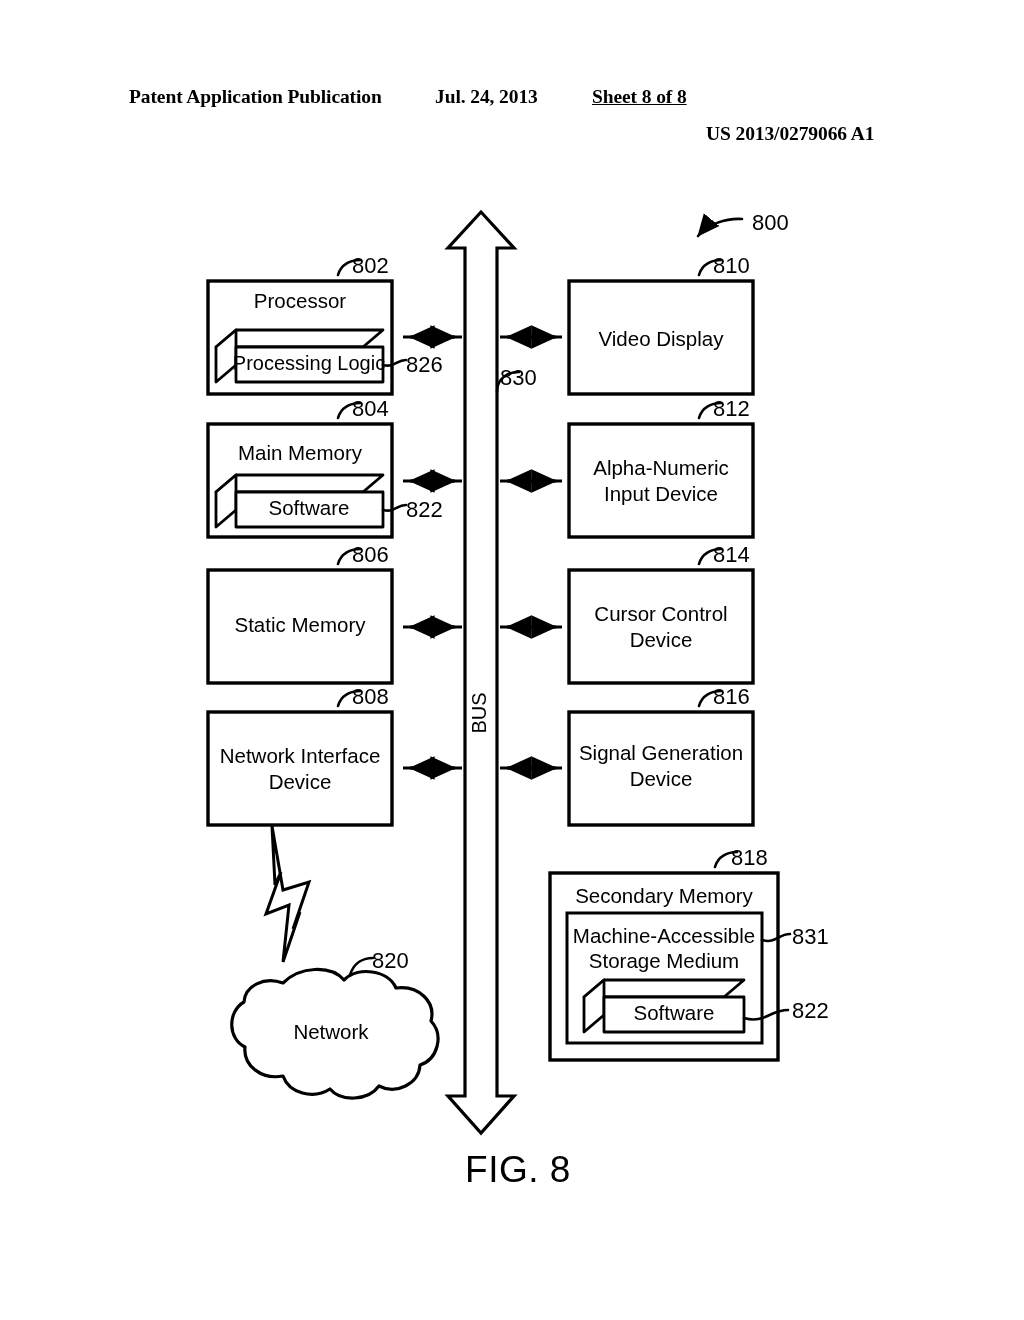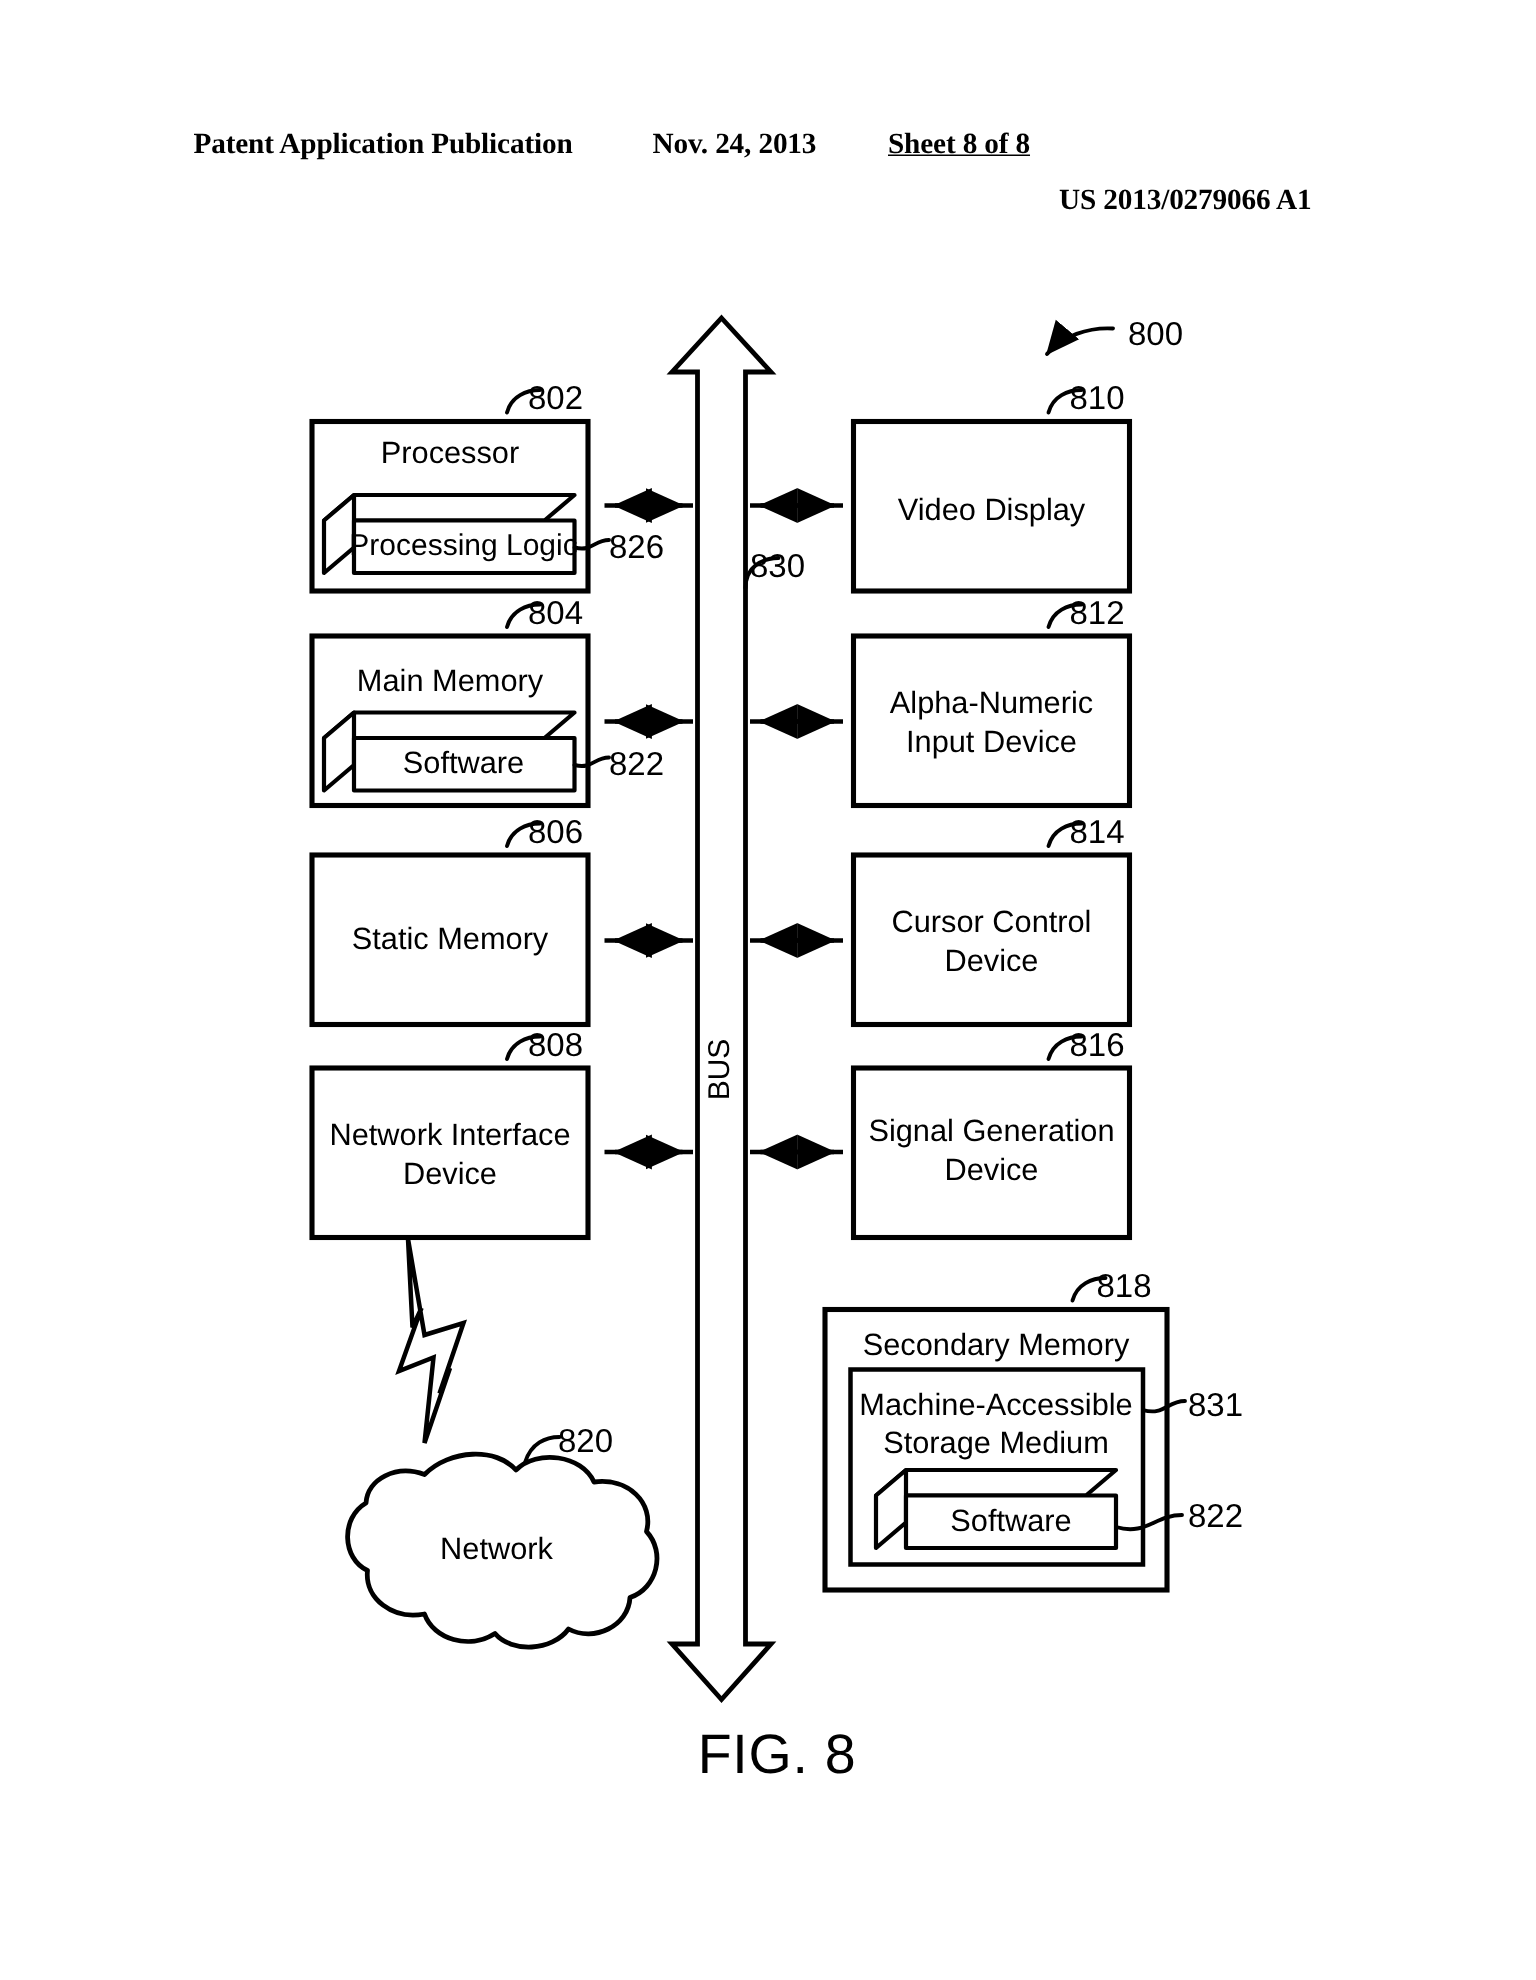--- a/index.html
+++ b/index.html
@@ -125,21 +125,21 @@
     text-anchor: middle;
     dominant-baseline: middle;
     letter-spacing: 0.5px;
   }
 </style>
 </head>
 <body>
 
 <div id="page-header">
   <span class="hdr-pub">Patent Application Publication</span>
-  <span class="hdr-date">Nov. 24, 2013</span>
+  <span class="hdr-date">Jul. 24, 2013</span>
   <span class="hdr-sheet">Sheet 8 of 8</span>
   <span class="hdr-num">US 2013/0279066 A1</span>
 </div>
 
 <div id="figure-canvas">
 <svg viewBox="0 0 1024 1320" xmlns="http://www.w3.org/2000/svg">
 
   <defs>
     <marker id="ahead" markerWidth="9" markerHeight="9" refX="8.2" refY="4.5" orient="auto" markerUnits="strokeWidth">
       <path d="M0,0.6 L8.6,4.5 L0,8.4 z" fill="#000000"></path>

